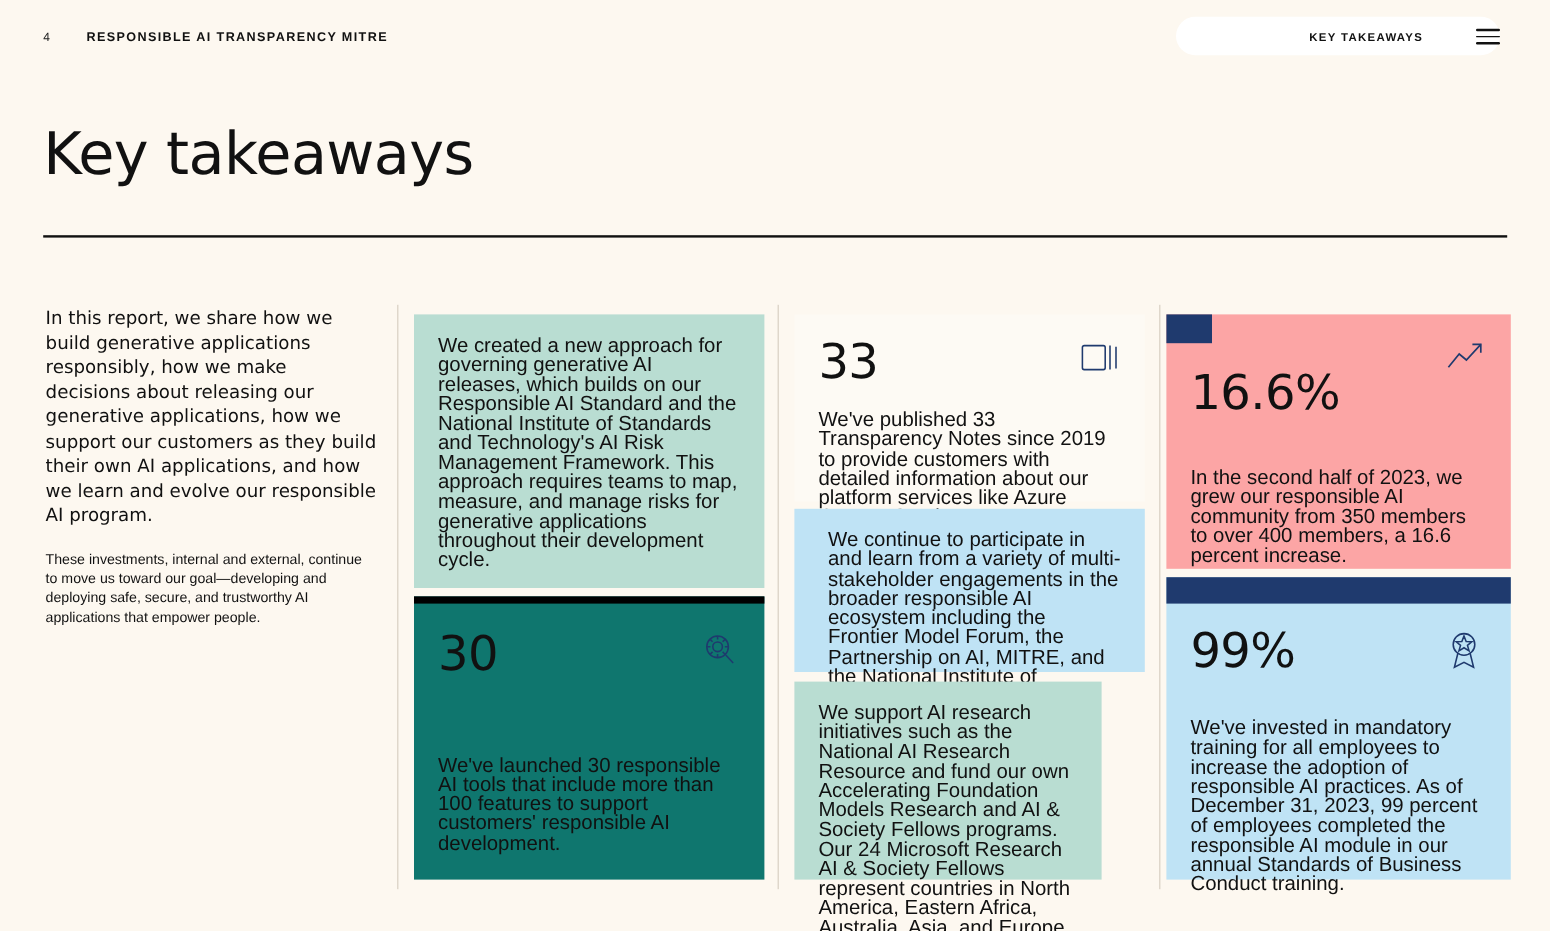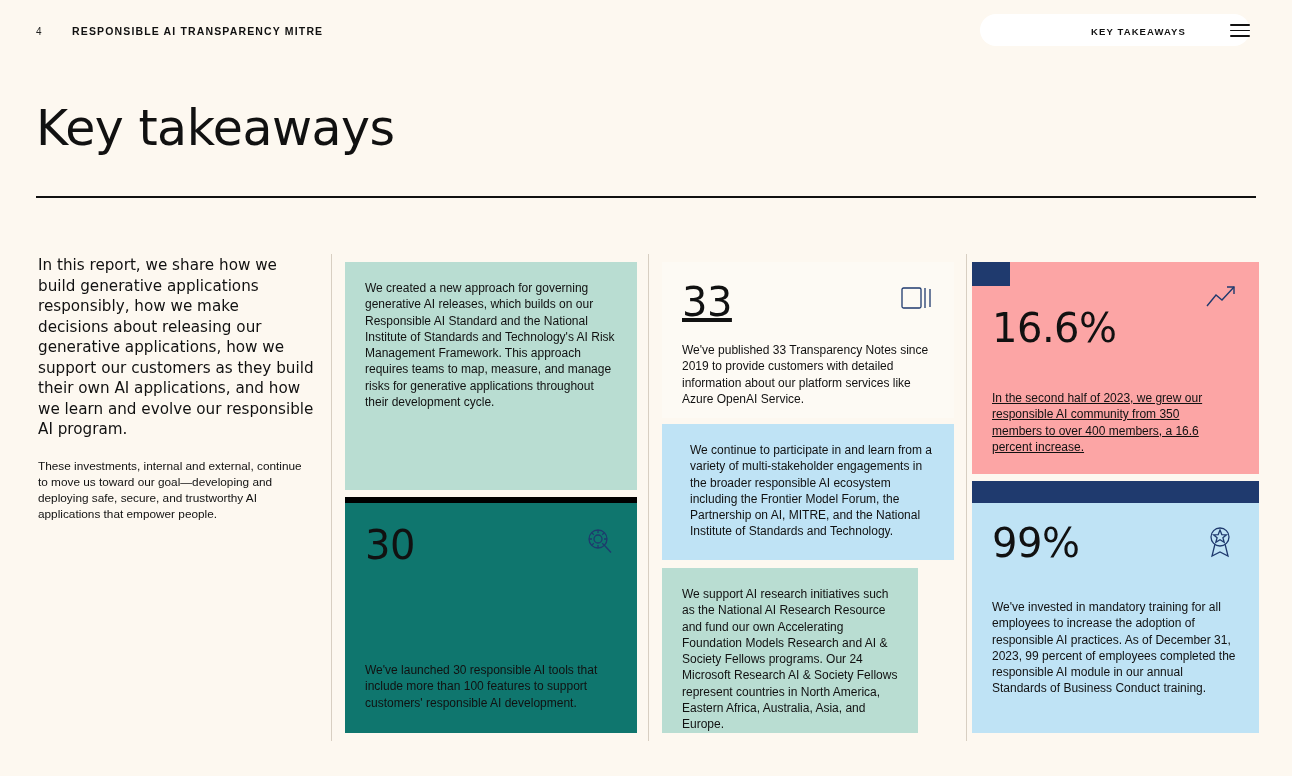--- a/index.html
+++ b/index.html
@@ -130,21 +130,21 @@
   }
   .col-1 { left: 331px; width: 318px; border-left: 1px solid #d8cfc2; border-right: 1px solid #d8cfc2; height: 487px; }
   .col-2 { left: 649px; width: 318px; border-right: 1px solid #d8cfc2; height: 487px; }
   .col-3 { left: 967px; width: 292px; height: 487px; }
 
   .card {
     position: absolute;
     padding: 18px 20px;
   }
   .card-text {
-    font-size: 12px;
+    font-size: 17px;
     line-height: 16.3px;
     color: #111;
   }
   .big-num {
     font-size: 40px;
     line-height: 44px;
     font-weight: 400;
     color: #111;
     font-family: "DejaVu Sans", sans-serif;
     letter-spacing: -0.5px;
@@ -168,42 +168,42 @@
     border-top: 6px solid #000000;
   }
   .c1b .big-num { position: absolute; left: 20px; top: 20px; }
   .c1b .card-text { position: absolute; left: 20px; bottom: 22px; width: 250px; }
 
   
   .c2a {
     left: 13px; top: 8px; width: 292px; height: 156px;
     background: #fdfaf4;
   }
-  .c2a .big-num { position: absolute; left: 20px; top: 18px; text-decoration: underline; }
+  .c2a .big-num { position: absolute; left: 20px; top: 18px; }
   .c2a .card-text { position: absolute; left: 20px; top: 80px; width: 252px; }
   .c2b {
     left: 13px; top: 170px; width: 292px; height: 136px;
     background: #bfe3f5;
     padding-left: 28px;
   }
   .c2c {
     left: 13px; top: 314px; width: 256px; height: 165px;
     background: #b9ddd2;
   }
 
   
   .c3a {
     left: 5px; top: 8px; width: 287px; height: 212px;
     background: #fca5a5;
   }
   .c3a .tab {
     position: absolute; left: 0; top: 0; width: 38px; height: 24px; background: #1f3a6e;
   }
   .c3a .big-num { position: absolute; left: 20px; top: 44px; }
-  .c3a .card-text { position: absolute; left: 20px; top: 128px; width: 230px; text-decoration: underline; }
+  .c3a .card-text { position: absolute; left: 20px; top: 128px; width: 230px; }
   .c3b {
     left: 5px; top: 227px; width: 287px; height: 252px;
     background: #bfe3f5;
   }
   .c3b .tab {
     position: absolute; left: 0; top: 0; width: 287px; height: 22px; background: #1f3a6e;
   }
   .c3b .big-num { position: absolute; left: 20px; top: 40px; }
   .c3b .card-text { position: absolute; left: 20px; top: 118px; width: 244px; }
   .c3b .card-icon { top: 44px; }

